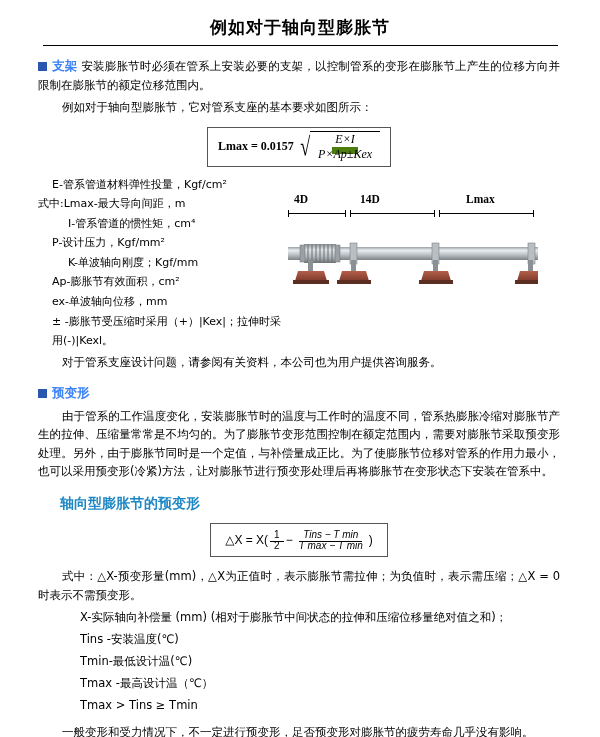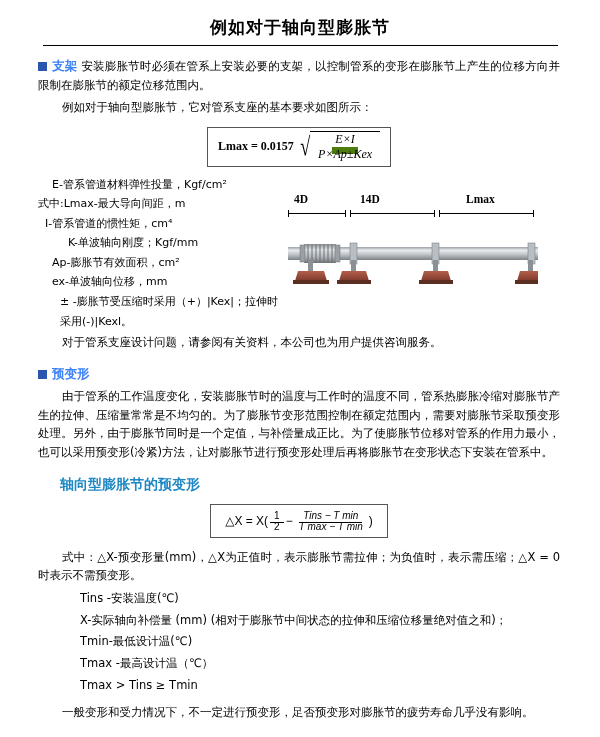--- a/index.html
+++ b/index.html
@@ -232,25 +232,26 @@
             <span class="den">P×Ap±Kex</span>
           </span>
         </span>
       </div>
     </div>
 
     <div class="two-col">
       <div class="legend">
         <div style="margin-left:14px;">E-管系管道材料弹性投量，Kgf/cm²</div>
         <div>式中:Lmax-最大导向间距，m</div>
-        <div style="margin-left:7px;">I-管系管道的惯性矩，cm⁴</div>
+        <div style="margin-left:30px;">I-管系管道的惯性矩，cm⁴</div>
+        <div style="margin-left:14px;">P-设计压力，Kgf/mm²</div>
         <div style="margin-left:30px;">K-单波轴向刚度；Kgf/mm</div>
         <div style="margin-left:14px;">Ap-膨胀节有效面积，cm²</div>
         <div style="margin-left:14px;">ex-单波轴向位移，mm</div>
-        <div style="margin-left:22px;">± -膨胀节受压缩时采用（+）|Kex|；拉伸时采用(-)|Kexl。</div>
+        <div style="margin-left:14px;">± -膨胀节受压缩时采用（+）|Kex|；拉伸时采用(-)|Kexl。</div>
       </div>
 
       <div class="fig">
         <div class="fig-labels">
           <span style="left:6px;">4D</span>
           <span style="left:72px;">14D</span>
           <span style="left:146px;margin-left:32px;">Lmax</span>
         </div>
         <div class="dim-lines">
           <div class="dim" style="left:0px; width:58px;"></div>
@@ -343,22 +344,22 @@
           <span class="num">Tins − T min</span><br>
           <span class="den">T max − T min</span>
         </span>
         <span>)</span>
       </div>
     </div>
 
     <p class="body indent">式中：△X-预变形量(mm)，△X为正值时，表示膨胀节需拉伸；为负值时，表示需压缩；△X = 0时表示不需预变形。</p>
 
     <div class="list">
+      <div>X-实际轴向补偿量 (mm) (相对于膨胀节中间状态的拉伸和压缩位移量绝对值之和)；</div>
       <div>Tins -安装温度(℃)</div>
-      <div>X-实际轴向补偿量 (mm) (相对于膨胀节中间状态的拉伸和压缩位移量绝对值之和)；</div>
       <div>Tmin-最低设计温(℃)</div>
       <div>Tmax -最高设计温（℃）</div>
       <div>Tmax &gt; Tins ≥ Tmin</div>
     </div>
 
     <p class="note">一般变形和受力情况下，不一定进行预变形，足否预变形对膨胀节的疲劳寿命几乎没有影响。</p>
 
   </div>
 </div>
 

